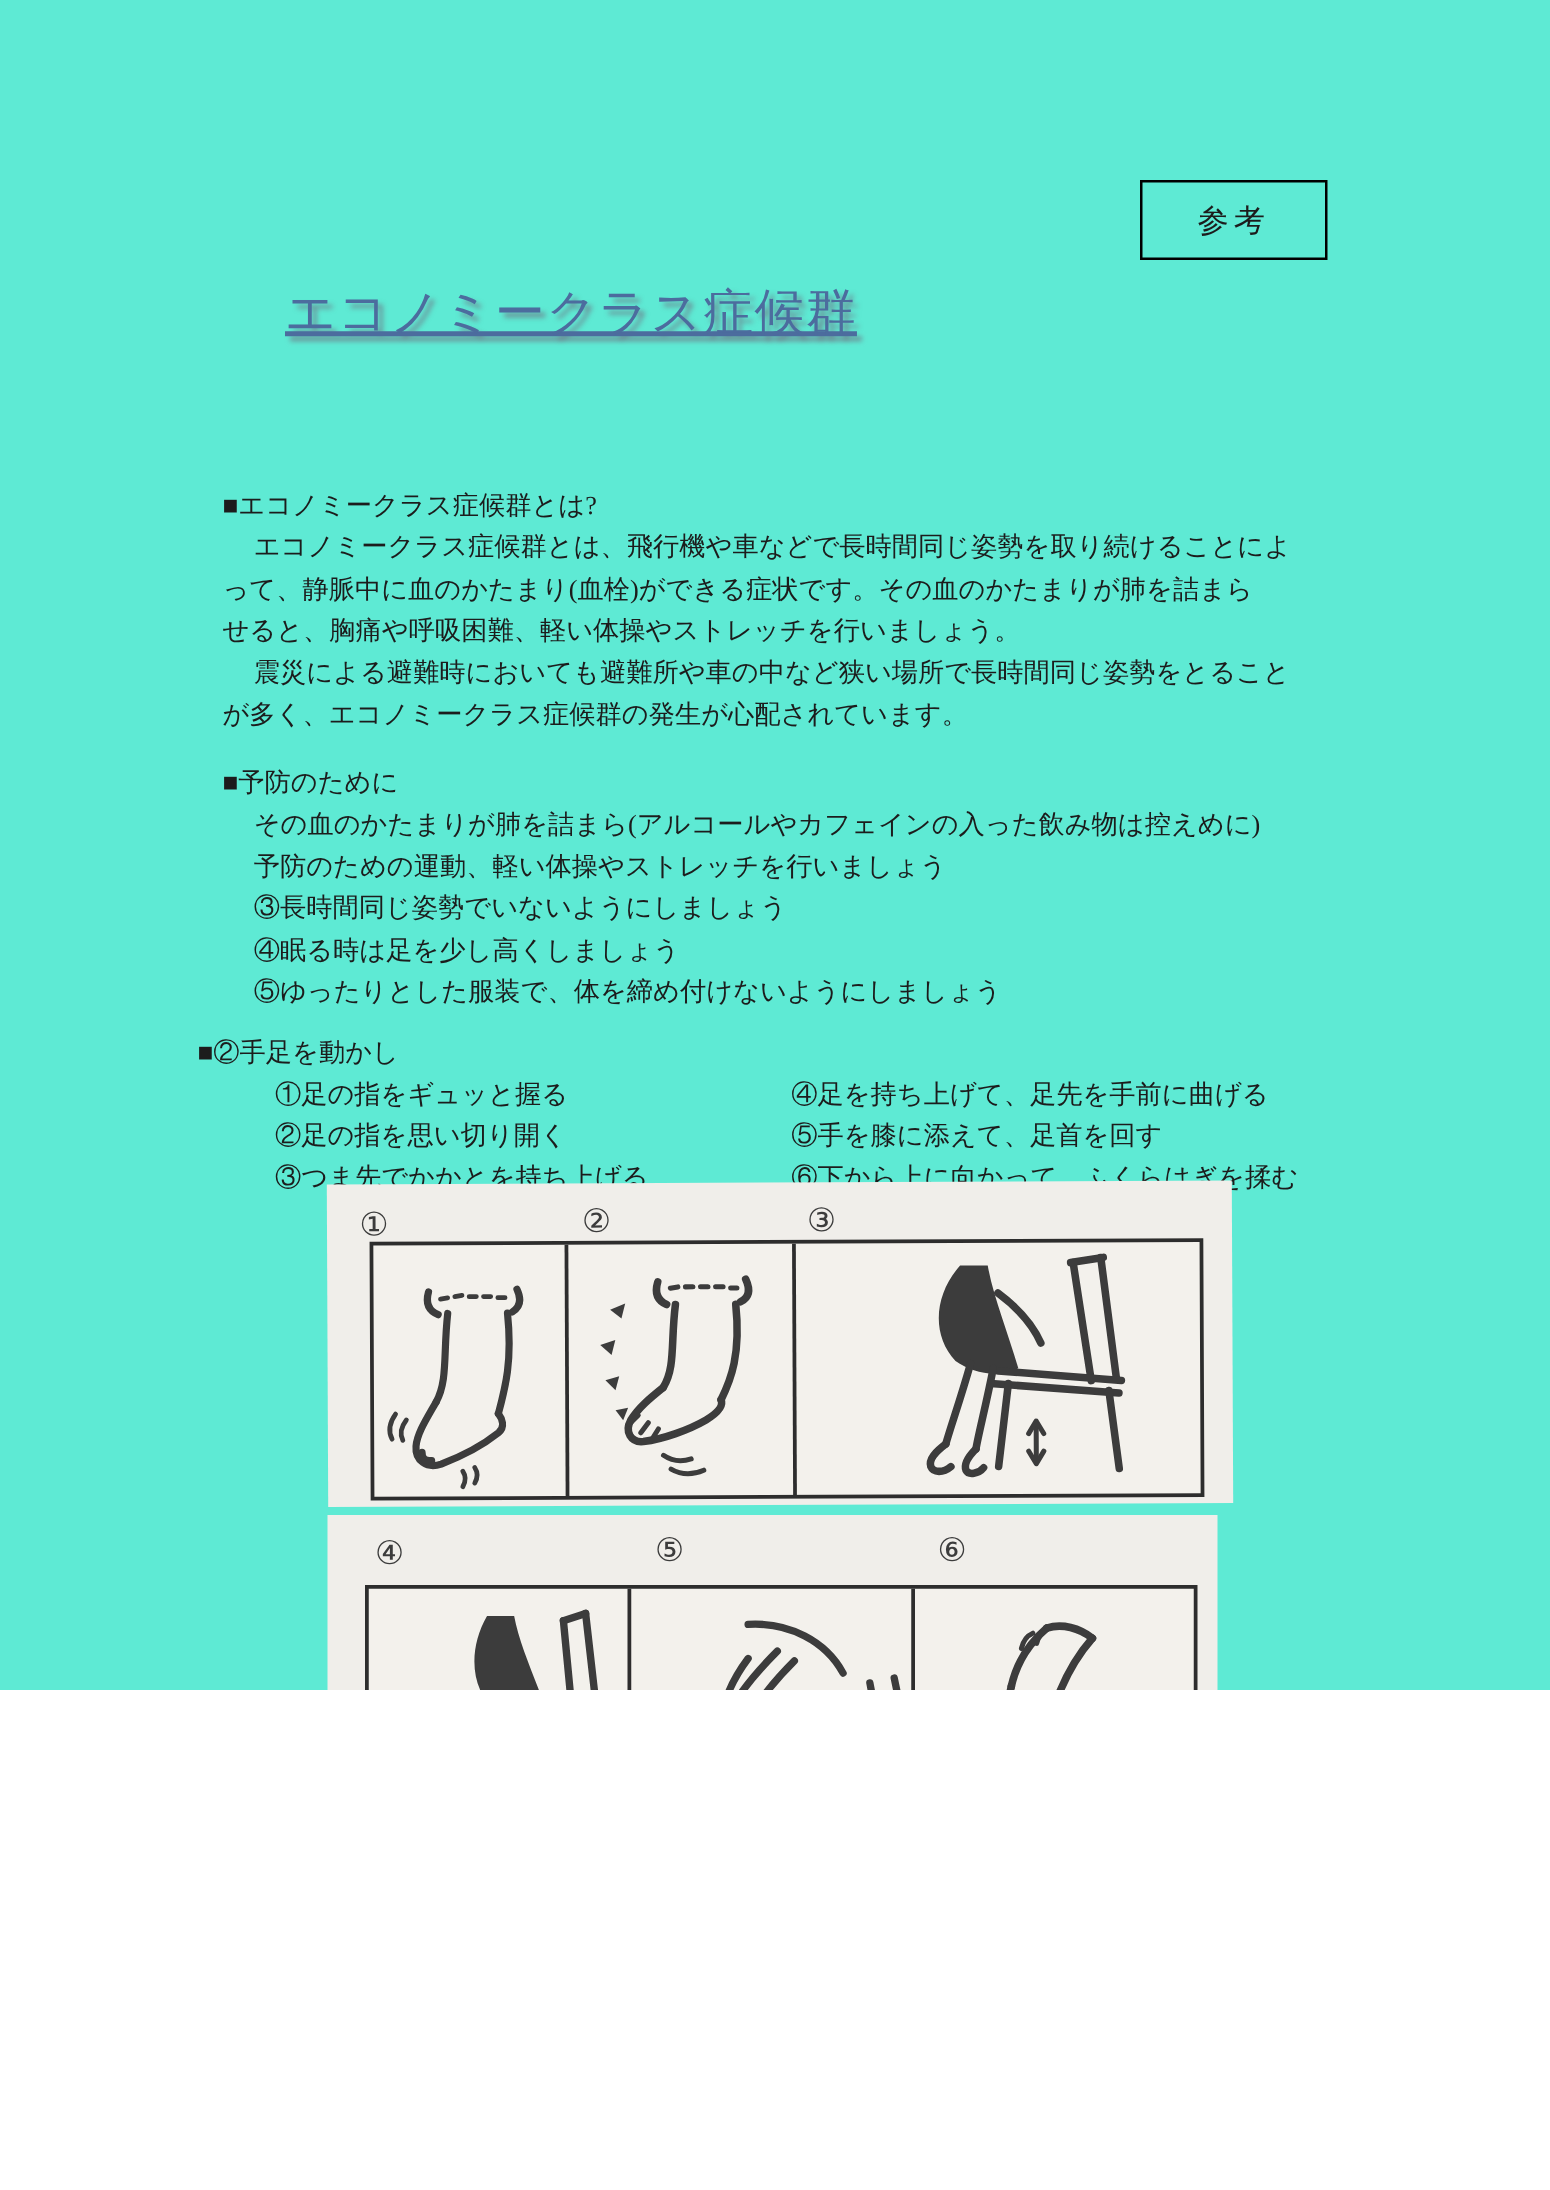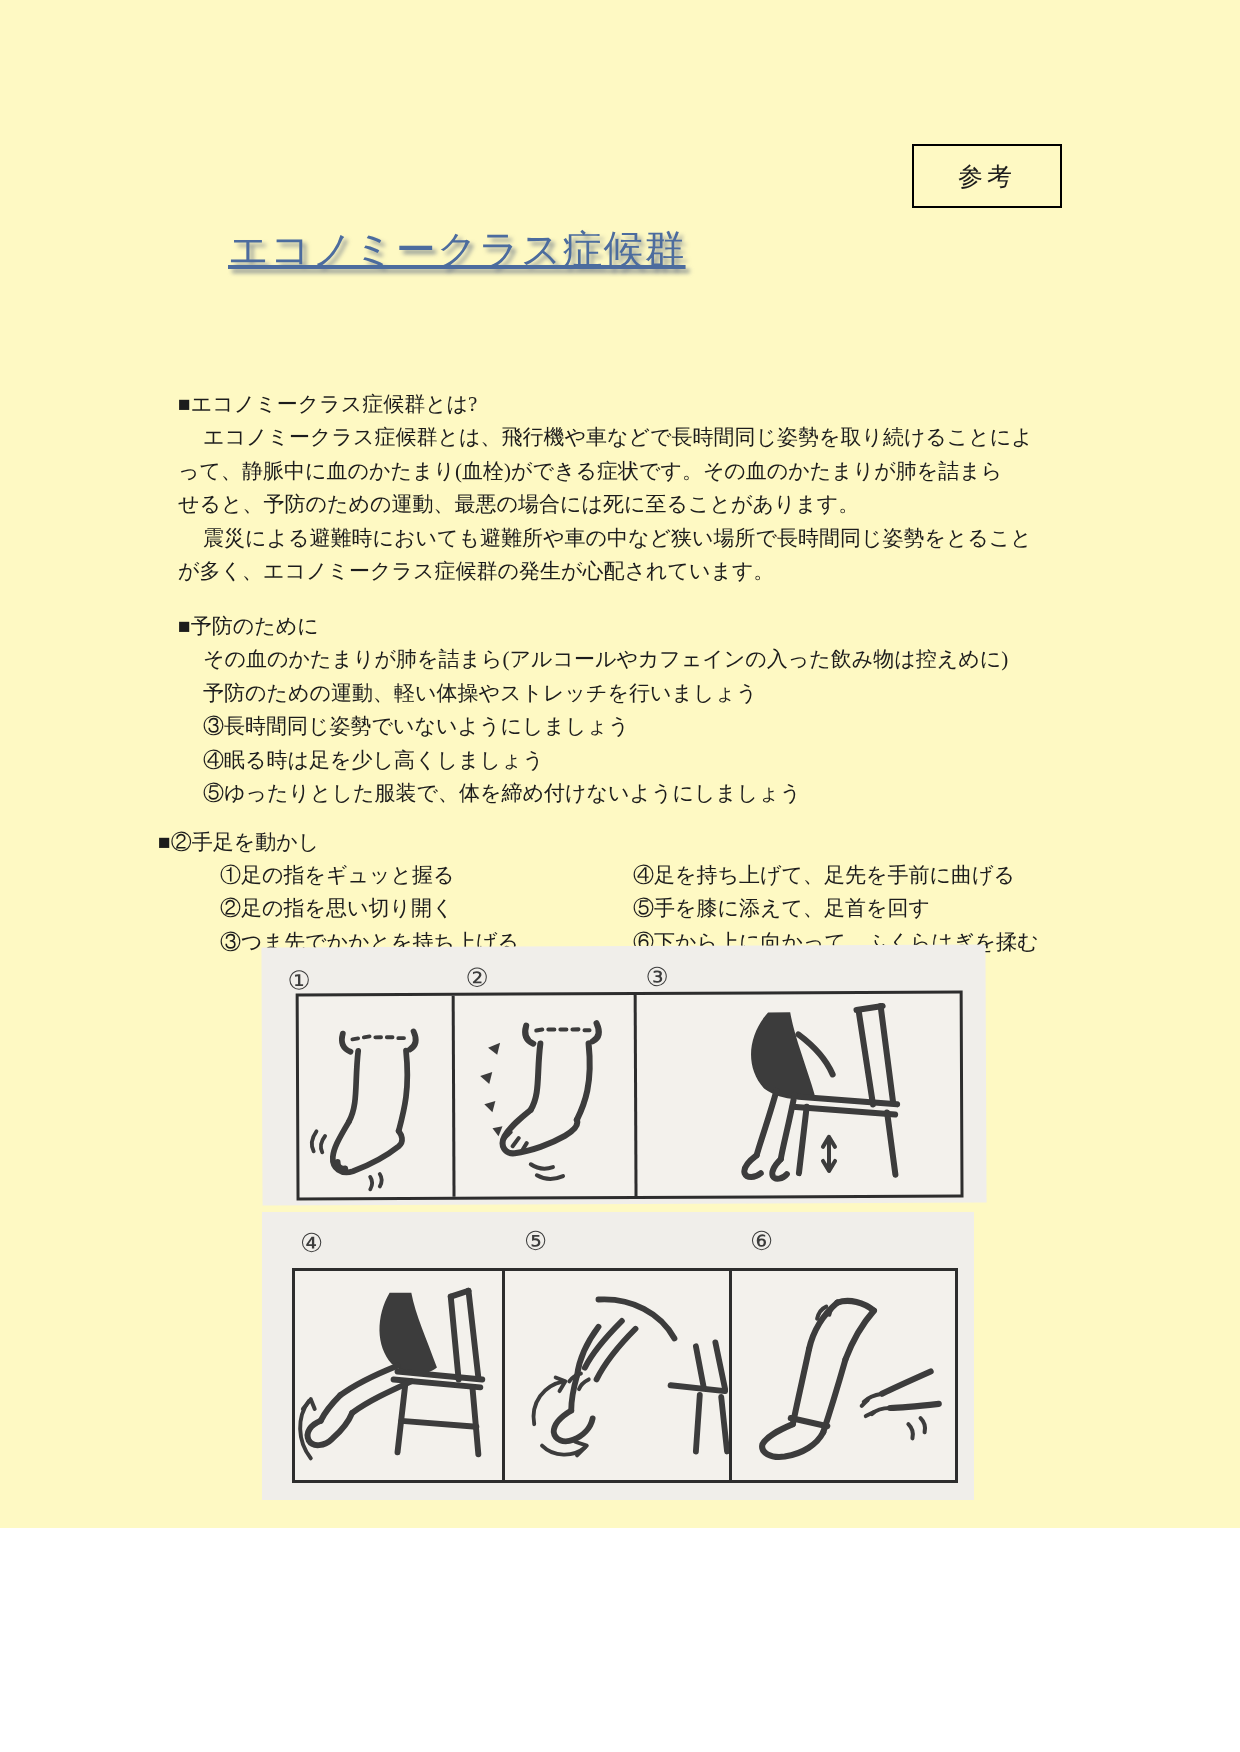--- a/index.html
+++ b/index.html
@@ -1,17 +1,17 @@
 <!DOCTYPE html>
 <html><head>
 <meta charset="utf-8">
 <style>
   html,body { margin:0; padding:0; background:#ffffff; }
   .page {
-    position:relative; width:1240px; height:1528px; background:#fef9c3;
+    position:relative; width:1240px; height:1352px; background:#5eead4;
     font-family:"Liberation Serif","DejaVu Serif",serif; color:#1c1c1c;
     overflow:hidden;
   }
   .ref-box {
     position:absolute; left:912px; top:144px; width:146px; height:60px;
     border:2.5px solid #000; display:flex; align-items:center; justify-content:center;
     font-size:25px; letter-spacing:4px;
   }
   .doc-title {
     position:absolute; left:228px; top:222px; font-size:40px; white-space:nowrap;
@@ -61,21 +61,21 @@
   <div class="ref-box">
     <span>参考</span>
   </div>
 
   <div class="doc-title">エコノミークラス症候群</div>
 
   <div class="tblock about-block">
     <div class="tline">■エコノミークラス症候群とは?</div>
     <div class="tline indent">エコノミークラス症候群とは、飛行機や車などで長時間同じ姿勢を取り続けることによ</div>
     <div class="tline">って、静脈中に血のかたまり(血栓)ができる症状です。その血のかたまりが肺を詰まら</div>
-    <div class="tline">せると、予防のための運動、最悪の場合には死に至ることがあります。</div>
+    <div class="tline">せると、胸痛や呼吸困難、軽い体操やストレッチを行いましょう。</div>
     <div class="tline indent">震災による避難時においても避難所や車の中など狭い場所で長時間同じ姿勢をとること</div>
     <div class="tline">が多く、エコノミークラス症候群の発生が心配されています。</div>
   </div>
 
   <div class="tblock prevention-block">
     <div class="tline">■予防のために</div>
     <div class="tline indent">その血のかたまりが肺を詰まら(アルコールやカフェインの入った飲み物は控えめに)</div>
     <div class="tline indent">予防のための運動、軽い体操やストレッチを行いましょう</div>
     <div class="tline indent">③長時間同じ姿勢でいないようにしましょう</div>
     <div class="tline indent">④眠る時は足を少し高くしましょう</div>

